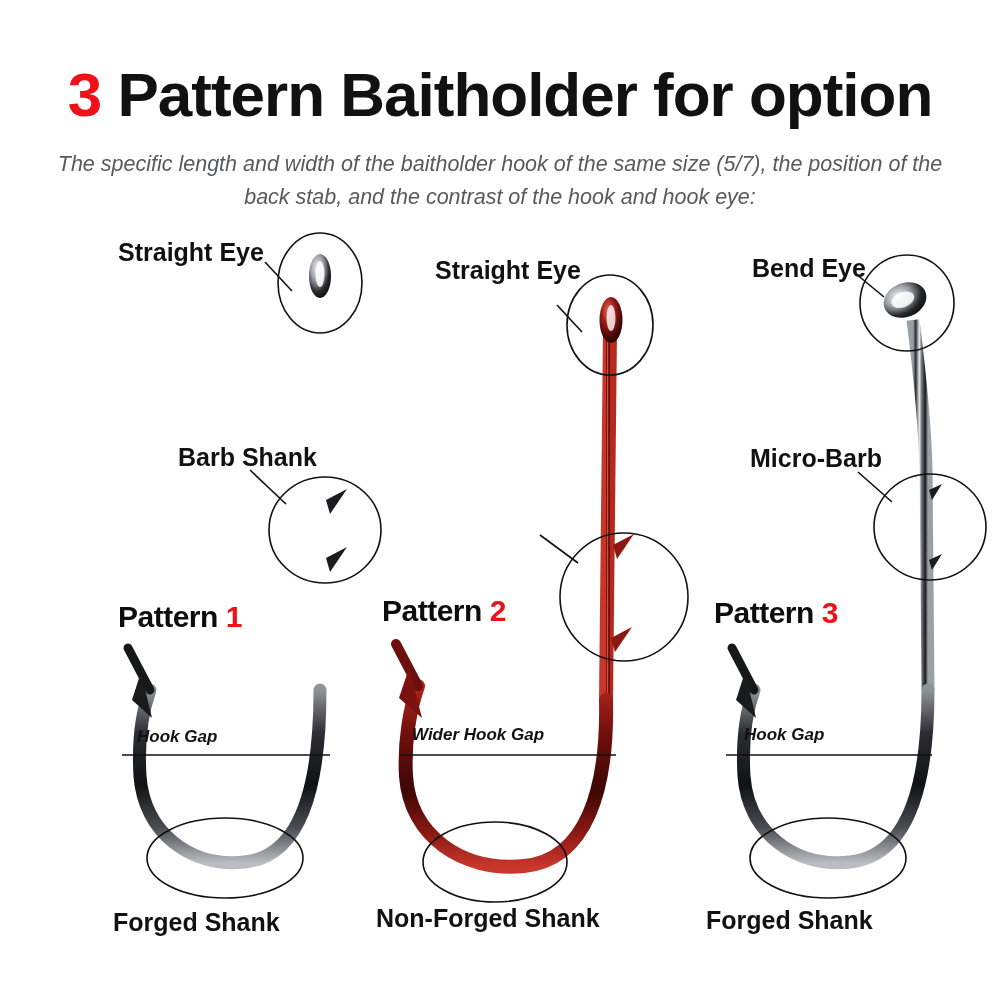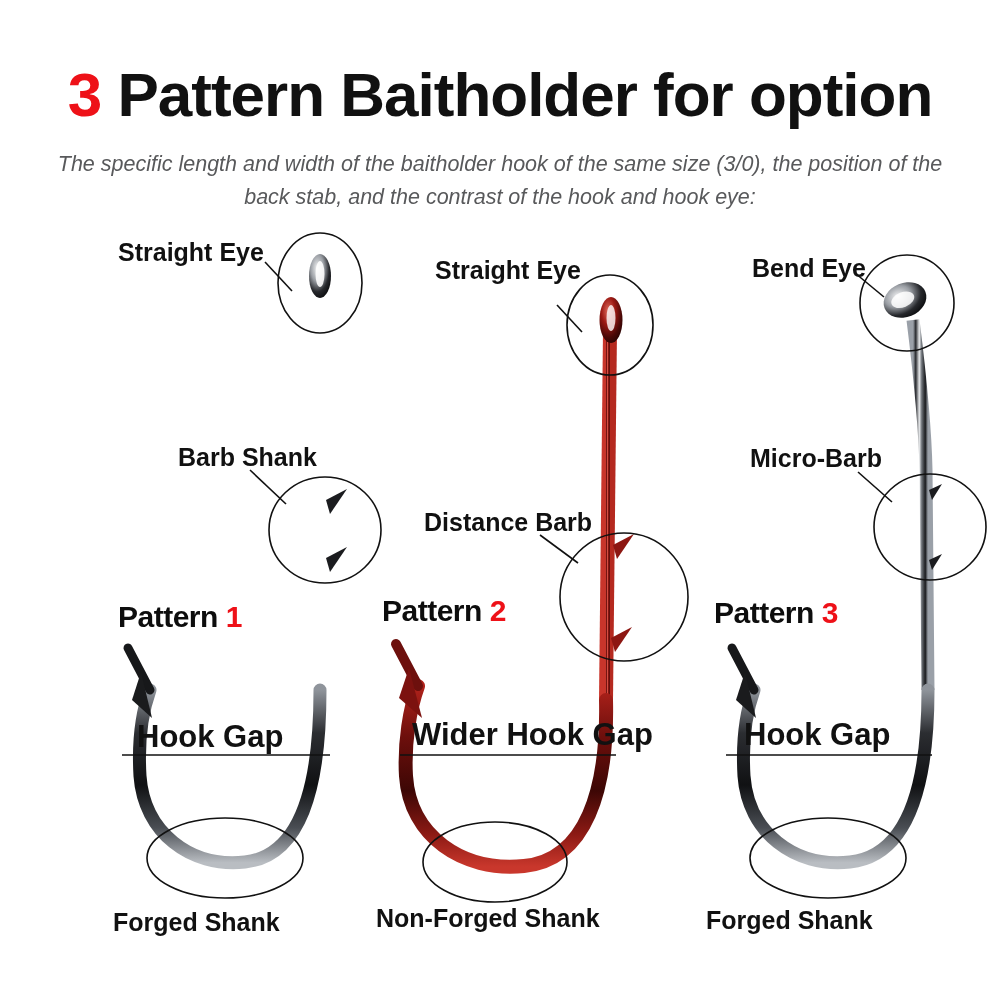--- a/index.html
+++ b/index.html
@@ -35,39 +35,39 @@
   #art{position:absolute;left:0;top:0;width:1000px;height:1000px;}
 
   
   .lbl{
     position:absolute;
     color:#111;
     white-space:nowrap;
     font-weight:bold;
   }
   .lbl-callout{font-size:25px;line-height:25px;font-weight:bold;}
-  .lbl-gap{font-size:31px;line-height:25px;font-weight:bold;}
+  .lbl-gap{font-size:17px;line-height:25px;font-style:italic;font-weight:bold;}
   .lbl-shank{font-size:25px;line-height:25px;font-weight:bold;}
   .lbl-pattern{
     font-size:30px;line-height:38px;font-weight:bold;color:#0d0d0d;
     letter-spacing:-0.5px;
   }
   .lbl-pattern .pnum{color:#ee1118;}
 </style>
 </head>
 <body>
 
 <div id="stage">
 
   <div class="header">
     <div class="title">
       <span class="num">3 </span><span class="words">Pattern Baitholder for option</span>
     </div>
     <div class="subtitle">
-      <span>The specific length and width of the baitholder hook of the same size (3/0), the </span>
+      <span>The specific length and width of the baitholder hook of the same size (5/7), the </span>
       <span>position of the back stab, and the contrast of the hook and hook eye:</span>
     </div>
   </div>
 
   <svg id="art" viewBox="0 0 1000 1000">
     <defs>
 
       <linearGradient id="steelG" x1="0" y1="0" x2="1" y2="0">
         <stop offset="0%" stop-color="#9aa0a8"></stop>
         <stop offset="18%" stop-color="#2a2c30"></stop>
@@ -189,21 +189,20 @@
   <div class="lbl lbl-callout" style="left:118px;top:240px;">Straight Eye</div>
   <div class="lbl lbl-callout" style="left:146px;top:445px;margin-left:32px;">Barb Shank</div>
   <div class="lbl lbl-pattern" style="left:118px;top:598px;">
     <span>Pattern</span>
     <span class="pnum">1</span>
   </div>
   <div class="lbl lbl-gap" style="left:137px;top:724px;">Hook Gap</div>
   <div class="lbl lbl-shank" style="left:113px;top:910px;">Forged Shank</div>
 
   <div class="lbl lbl-callout" style="left:435px;top:258px;">Straight Eye</div>
-  <div class="lbl lbl-callout" style="left:424px;top:510px;">Distance Barb</div>
   <div class="lbl lbl-pattern" style="left:382px;top:592px;">
     <span>Pattern</span>
     <span class="pnum">2</span>
   </div>
   <div class="lbl lbl-gap" style="left:412px;top:722px;">Wider Hook Gap</div>
   <div class="lbl lbl-shank" style="left:376px;top:906px;">Non-Forged Shank</div>
 
   <div class="lbl lbl-callout" style="left:752px;top:256px;">Bend Eye</div>
   <div class="lbl lbl-callout" style="left:750px;top:446px;">Micro-Barb</div>
   <div class="lbl lbl-pattern" style="left:714px;top:594px;">

